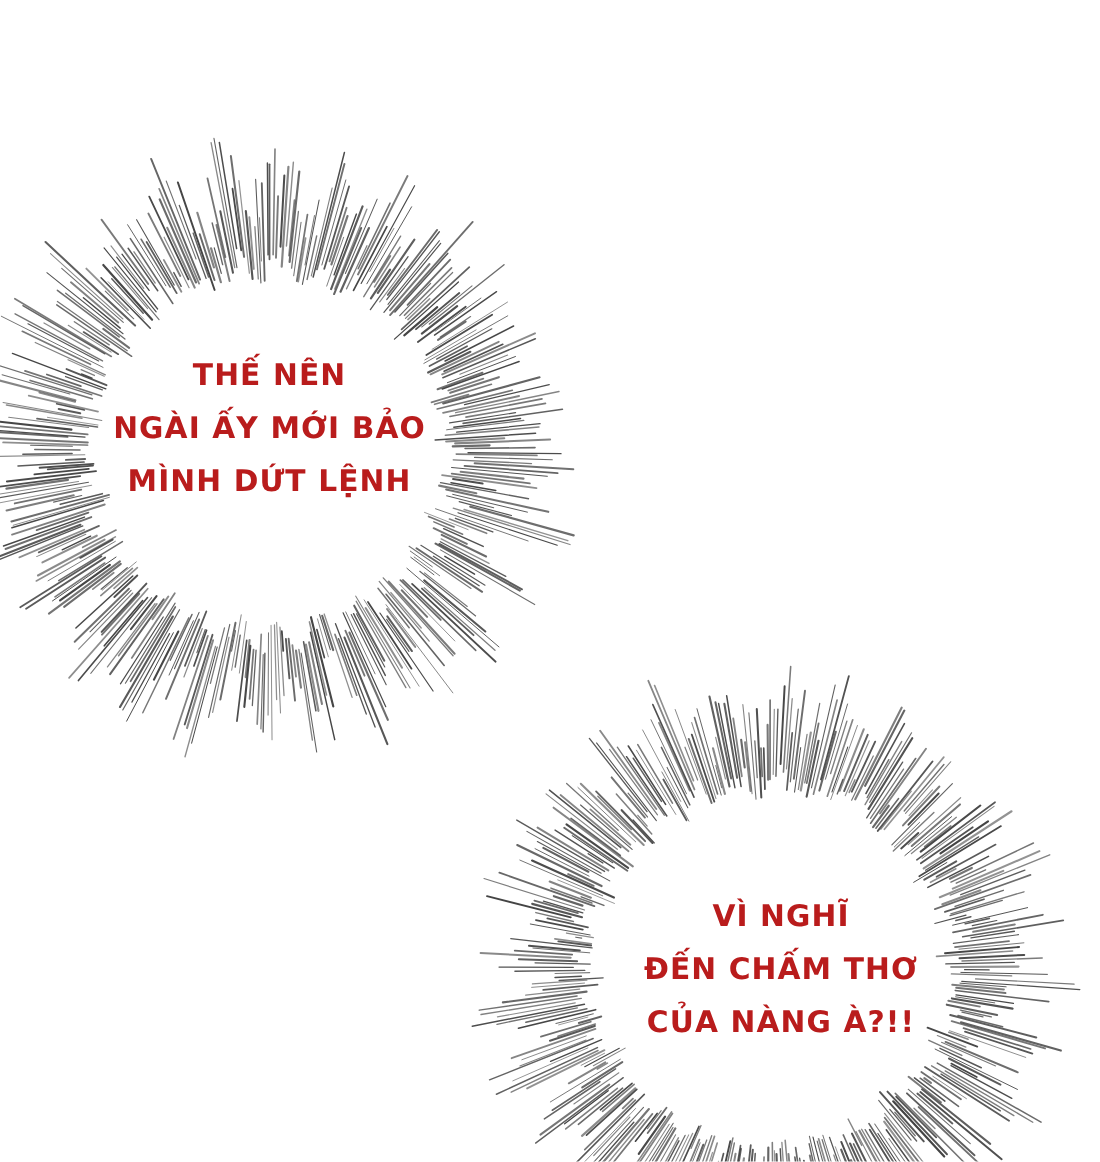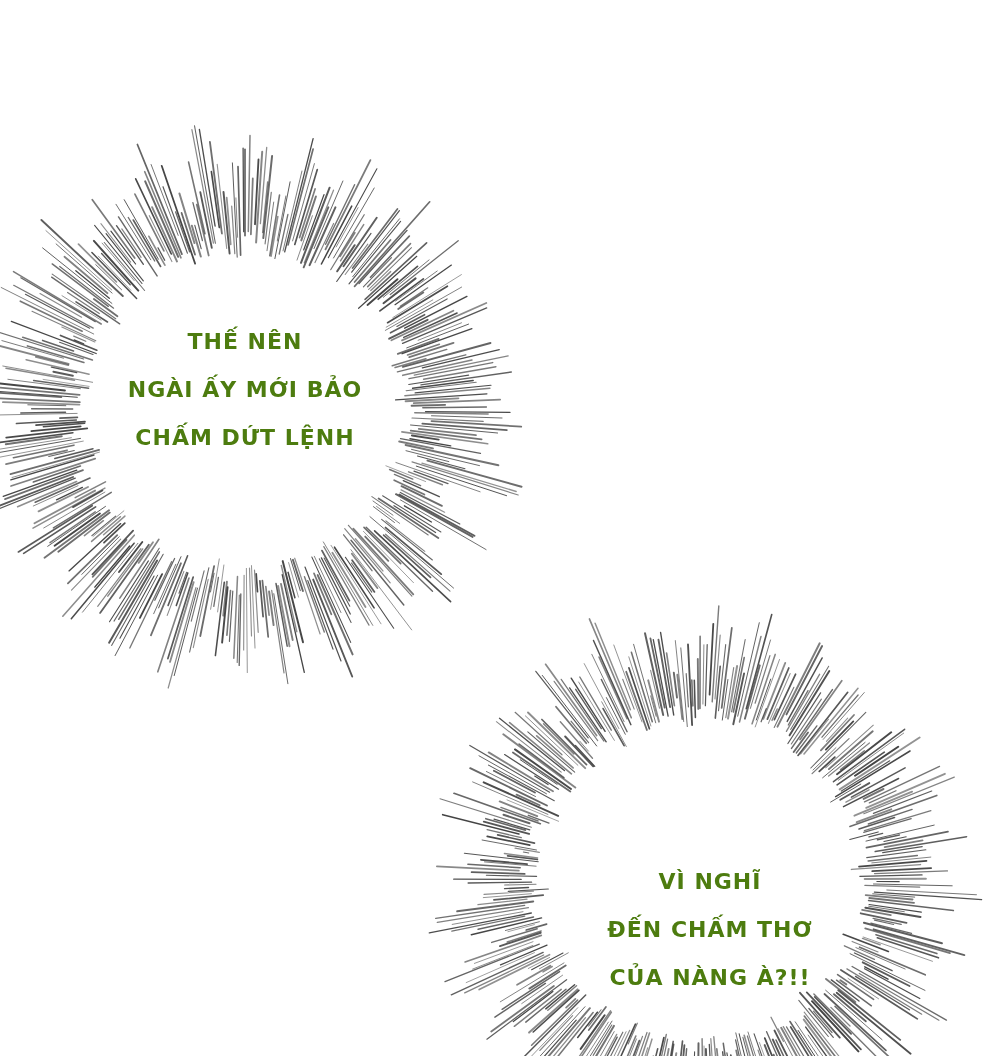--- a/index.html
+++ b/index.html
@@ -3,22 +3,22 @@
 <meta charset="utf-8">
 <style>
   html, body { margin: 0; padding: 0; background: #ffffff; }
   body { width: 1000px; height: 1056px; position: relative; overflow: hidden; }
   .burst { position: absolute; left: 0; top: 0; }
   .bubble-text {
     position: absolute;
     text-align: center;
     font-family: "DejaVu Sans", sans-serif;
     font-weight: bold;
-    color: #4d7c0f;
-    font-size: 22px;
+    color: #b91c1c;
+    font-size: 27px;
     line-height: 48px;
     letter-spacing: 1px;
     white-space: nowrap;
     transform: translateX(-50%);
   }
   .bubble-text .line { display: block; }
 </style>
 </head>
 <body>
 
@@ -863,20 +863,20 @@
     <line x1="851.4" y1="869.4" x2="920.5" y2="864.6" stroke="#3a3a3a" stroke-width="1.45" stroke-opacity="0.59" stroke-linecap="round"></line>
     <line x1="872.3" y1="871.1" x2="931.1" y2="868.1" stroke="#3a3a3a" stroke-width="1.86" stroke-opacity="0.91" stroke-linecap="round"></line>
     <line x1="874.5" y1="873.6" x2="947.5" y2="870.9" stroke="#3a3a3a" stroke-width="1.22" stroke-opacity="0.67" stroke-linecap="round"></line>
     <line x1="859.8" y1="876.3" x2="922.1" y2="874.9" stroke="#3a3a3a" stroke-width="1.17" stroke-opacity="0.87" stroke-linecap="round"></line>
     <line x1="864.7" y1="879.1" x2="925.9" y2="878.7" stroke="#3a3a3a" stroke-width="2.00" stroke-opacity="0.55" stroke-linecap="round"></line>
   </svg>
 
 <div class="bubble-text" style="left:245px; top:318px;">
   <span class="line">THẾ NÊN</span>
   <span class="line">NGÀI ẤY MỚI BẢO</span>
-  <span class="line">CHẤM DỨT LỆNH</span>
+  <span class="line">MÌNH DỨT LỆNH</span>
 </div>
 
-<div class="bubble-text" style="left:710px; top:810px;margin-top:48px;">
+<div class="bubble-text" style="left:710px; top:810px;">
   <span class="line">VÌ NGHĨ</span>
   <span class="line">ĐẾN CHẤM THƠ</span>
   <span class="line">CỦA NÀNG À?!!</span>
 </div>
 
 </body></html>

